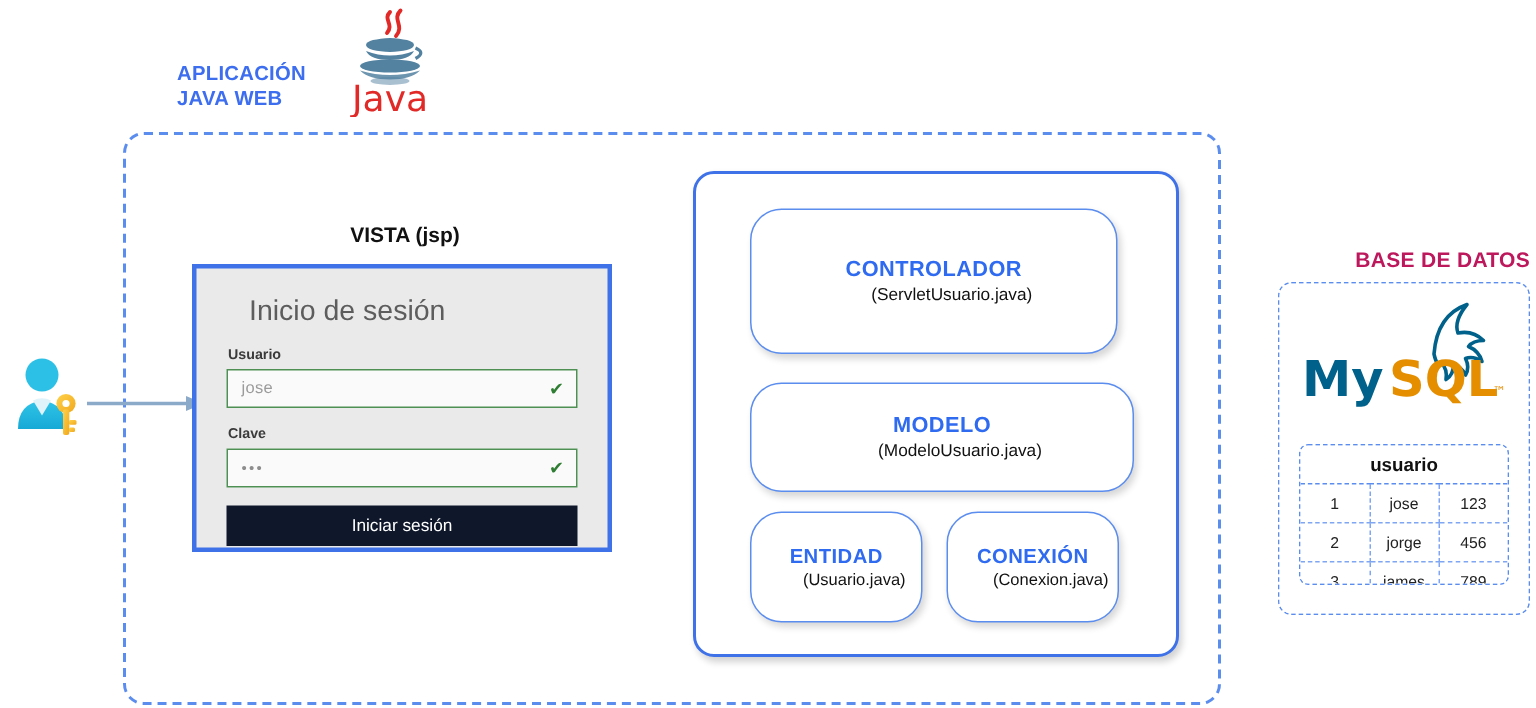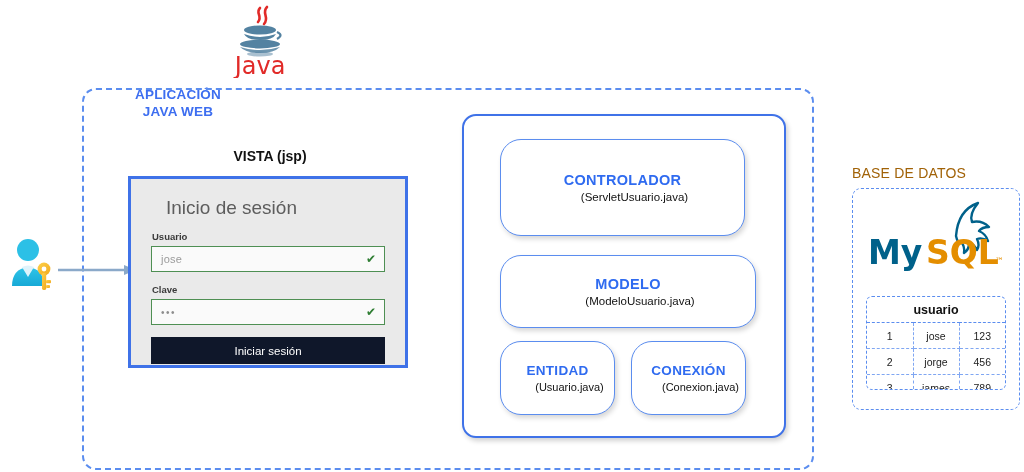--- a/index.html
+++ b/index.html
@@ -6,22 +6,22 @@
   body{
     width:1024px;height:472px;position:relative;overflow:hidden;
     background:#ffffff;
     font-family:"Liberation Sans","DejaVu Sans",sans-serif;
   }
   .stage{position:absolute;inset:0;}
 
   
   .app-label{
     position:absolute;left:118px;top:40px;width:120px;
-    text-align:center;color:#3d6ef0;font-weight:bold;font-size:13.5px;
-    line-height:17px;letter-spacing:.2px;margin-top:46px;
+    color:#3d6ef0;font-weight:bold;font-size:13.5px;
+    line-height:17px;letter-spacing:.2px;
   }
   .java-logo{position:absolute;left:228px;top:4px;width:64px;height:74px;}
   .java-word{
     position:absolute;left:0;bottom:0;width:64px;text-align:center;
     color:#e12a28;font-size:24px;line-height:24px;font-weight:normal;
     font-family:"DejaVu Sans",sans-serif;
   }
 
   
   .app-container{
@@ -84,22 +84,22 @@
   .mvc-sub{color:#111;font-size:11.5px;margin-top:3px;padding-left:24px;}
   #box-controlador{left:500px;top:139px;width:245px;height:97px;}
   #box-modelo{left:500px;top:255px;width:256px;height:73px;}
   #box-entidad{left:500px;top:341px;width:115px;height:74px;}
   #box-conexion{left:631px;top:341px;width:115px;height:74px;}
   #box-entidad .mvc-title,#box-conexion .mvc-title{font-size:13.5px;}
   #box-entidad .mvc-sub,#box-conexion .mvc-sub{font-size:11px;}
 
   
   .db-title{
-    position:absolute;left:852px;top:165px;width:168px;text-align:left;
-    color:#a16207;font-weight:normal;font-size:14px;letter-spacing:.2px;
+    position:absolute;left:852px;top:165px;width:168px;text-align:right;
+    color:#be185d;font-weight:bold;font-size:14px;letter-spacing:.2px;
   }
   .db-box{
     position:absolute;left:852px;top:188px;width:168px;height:222px;
     border:1.8px dashed #5b8def;border-radius:9px;box-sizing:border-box;
   }
   .mysql-logo{position:absolute;left:864px;top:196px;width:146px;height:84px;}
   .db-table{
     position:absolute;left:866px;top:296px;width:140px;height:94px;
     border:1.6px dashed #5b8def;border-radius:6px;box-sizing:border-box;
     overflow:hidden;

